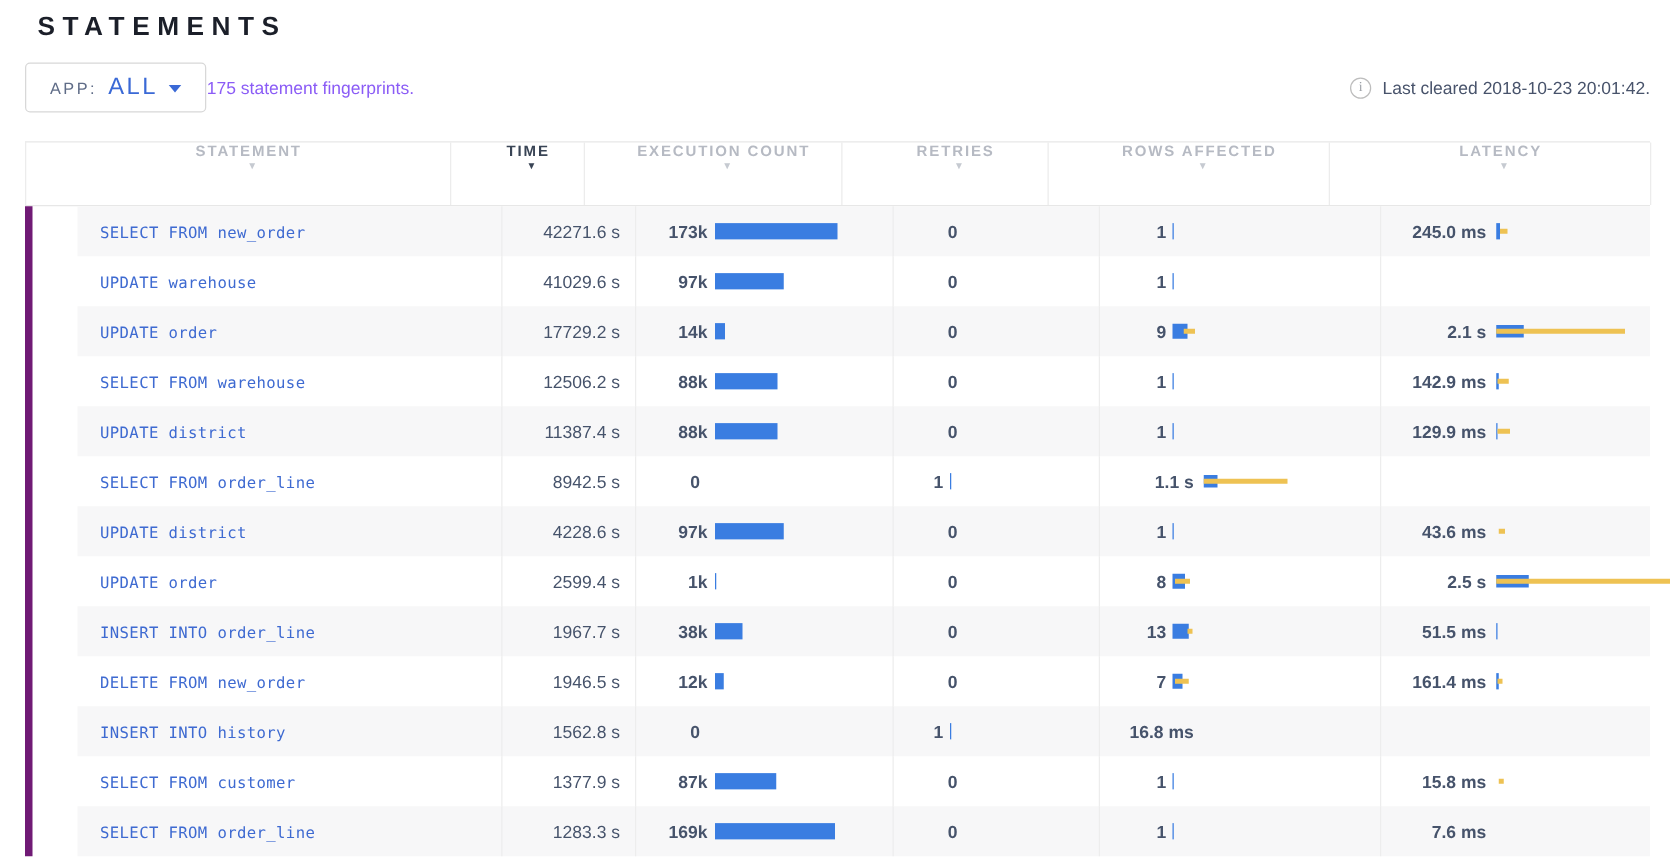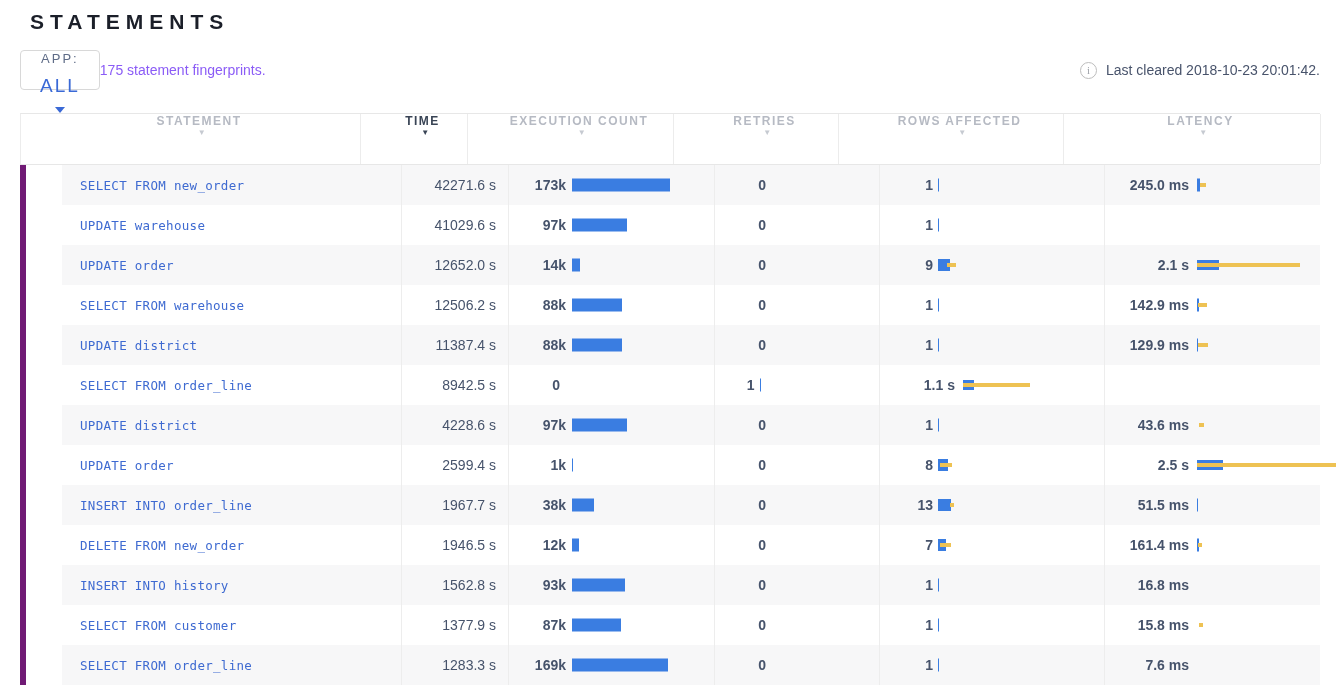--- a/index.html
+++ b/index.html
@@ -8,21 +8,21 @@
 
   .page { width: 1336px; height: 692px; position: relative; }
 
   .page-title { padding: 10px 0 0 30px; font-size: 21px; font-weight: 700;
     letter-spacing: 6px; color: #1b1f29; }
 
   
   .toolbar { display: flex; align-items: center; margin: 16px 16px 0 20px; height: 40px; }
   .app-dropdown { display: inline-flex; align-items: center; gap: 9px; height: 40px;
     padding: 0 19px; border: 1px solid #d8d8d8; border-radius: 4px; background: #fff;
-    cursor: pointer; flex-direction: column; }
+    cursor: pointer; }
   .app-dropdown .app-label { font-size: 13px; letter-spacing: 2px; color: #5f6c87; font-weight: 500; }
   .app-dropdown .app-value { font-size: 19px; letter-spacing: 2px; color: #3a69d6; font-weight: 500; }
   .caret-down { width: 0; height: 0; border-left: 5px solid transparent;
     border-right: 5px solid transparent; border-top: 6px solid #3a69d6; margin-top: 1px; }
   .toolbar-summary { flex: 1; text-align: left; font-size: 14px; color: #8b5cf6; }
   .last-cleared { display: inline-flex; align-items: center; gap: 9px; font-size: 14px; color: #48536b; }
   .info-icon { width: 17px; height: 17px; border: 1px solid #bdbdbd; border-radius: 50%;
     display: inline-flex; align-items: center; justify-content: center;
     font-size: 11px; color: #9ea2a8; font-family: "Liberation Serif", serif; }
   .info-icon::before { content: "i"; }
@@ -168,21 +168,21 @@
               <i class="mean" style="width: 1px; height: 13px;"></i>
             </span>
     </div>
   </div>
 
   <div class="tr grid-cols">
     <div class="td col-stmt">
       <a class="stmt-link">UPDATE order</a>
     </div>
     <div class="td col-time">
-      <span>12652.0 s</span>
+      <span>17729.2 s</span>
     </div>
     <div class="td col-exec">
       <span class="num">14k</span>
       <span class="barbox">
               <i class="mean" style="width: 8px; height: 13px;"></i>
             </span>
     </div>
     <div class="td col-retries">
       <span class="num">0</span>
     </div>
@@ -414,26 +414,20 @@
     </div>
   </div>
 
   <div class="tr grid-cols">
     <div class="td col-stmt">
       <a class="stmt-link">INSERT INTO history</a>
     </div>
     <div class="td col-time">
       <span>1562.8 s</span>
     </div>
-    <div class="td col-exec">
-      <span class="num">93k</span>
-      <span class="barbox">
-              <i class="mean" style="width: 53px; height: 13px;"></i>
-            </span>
-    </div>
     <div class="td col-retries">
       <span class="num">0</span>
     </div>
     <div class="td col-rows">
       <span class="num">1</span>
       <span class="barbox">
               <i class="mean" style="width: 1px; height: 13px;"></i>
             </span>
     </div>
     <div class="td col-lat">

